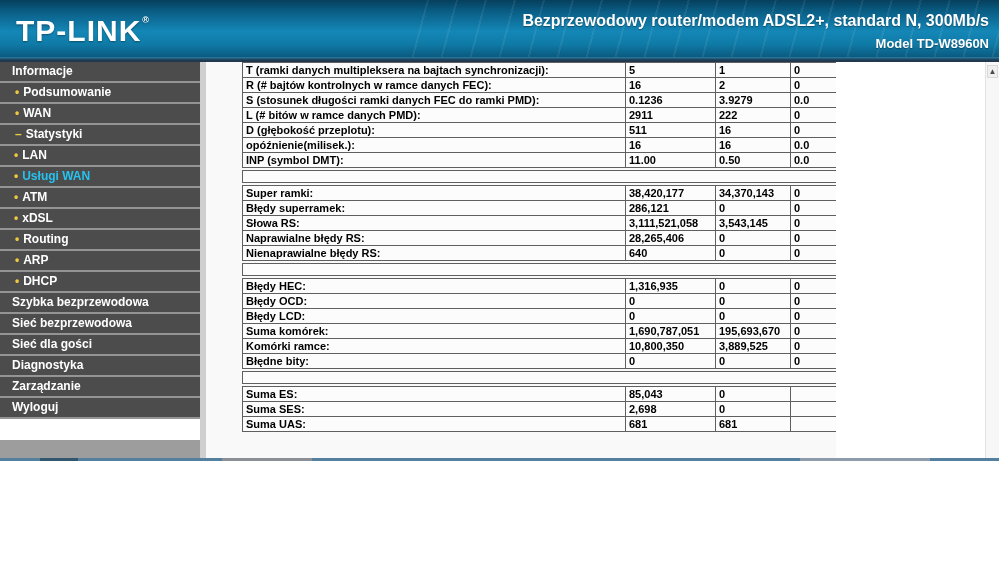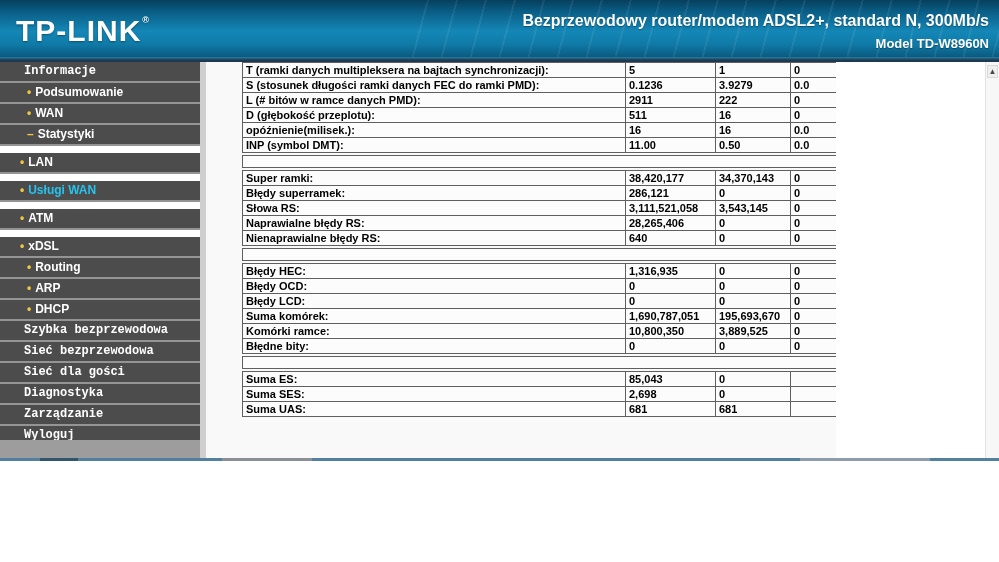--- a/index.html
+++ b/index.html
@@ -18,23 +18,23 @@
   .header-text{position:absolute;right:10px;top:12px;text-align:right;color:#ffffff;}
   .header-title{font-size:16px;font-weight:bold;text-shadow:0 1px 1px rgba(0,0,0,0.35);}
   .header-model{font-size:13px;font-weight:bold;margin-top:6px;text-shadow:0 1px 1px rgba(0,0,0,0.35);}
   .navy-strip{position:absolute;left:0;top:57px;width:999px;height:5px;
     background:linear-gradient(to bottom,#2a7ea3 0%,#1d3c55 60%,#22374a 100%);}
 
   
   .sidebar{position:absolute;left:0;top:62px;width:200px;}
   .side-item{height:21px;line-height:19px;background:#4c4c4c;border-bottom:2px solid #949494;
     color:#ffffff;font-size:12px;font-weight:bold;cursor:pointer;white-space:nowrap;overflow:hidden;}
-  .lvl0{padding-left:24px;font-family:Liberation Mono, monospace;}
-  .lvl1{padding-left:27px;}
-  .lvl2{padding-left:20px;margin-top:7px;}
+  .lvl0{padding-left:12px;}
+  .lvl1{padding-left:15px;}
+  .lvl2{padding-left:14px;}
   .bullet{color:#eec93e;margin-right:4px;font-size:12px;}
   .side-item.active .side-label{color:#25c3ef;}
   .sidebar-divider{position:absolute;left:200px;top:62px;width:6px;height:396px;background:#cfcfcf;}
   .sidebar-footer{position:absolute;left:0;top:440px;width:200px;height:18px;background:#9d9d9d;}
 
   
   .content{position:absolute;left:206px;top:62px;width:630px;height:396px;background:#f9f9f9;overflow:hidden;}
   table.stats{border-collapse:collapse;table-layout:fixed;width:700px;margin-left:36px;background:#fcfcfc;}
   table.stats td{border:1px solid #5f5f5f;height:15px;padding:0 3px;font-size:11px;font-weight:bold;
     color:#000;line-height:14px;white-space:nowrap;overflow:hidden;}
@@ -98,20 +98,27 @@
       <table class="stats">
         <tbody>
           <tr>
             <td class="lbl">T (ramki danych multipleksera na bajtach synchronizacji):</td>
             <td class="val c0">5</td>
             <td class="val c1">1</td>
             <td class="val c2">0</td>
             <td class="val c3">0</td>
           </tr>
           <tr>
+            <td class="lbl">R (# bajtów kontrolnych w ramce danych FEC):</td>
+            <td class="val c0">16</td>
+            <td class="val c1">2</td>
+            <td class="val c2">0</td>
+            <td class="val c3">0</td>
+          </tr>
+          <tr>
             <td class="lbl">S (stosunek długości ramki danych FEC do ramki PMD):</td>
             <td class="val c0">0.1236</td>
             <td class="val c1">3.9279</td>
             <td class="val c2">0.0</td>
             <td class="val c3">0.0</td>
           </tr>
           <tr>
             <td class="lbl">L (# bitów w ramce danych PMD):</td>
             <td class="val c0">2911</td>
             <td class="val c1">222</td>

